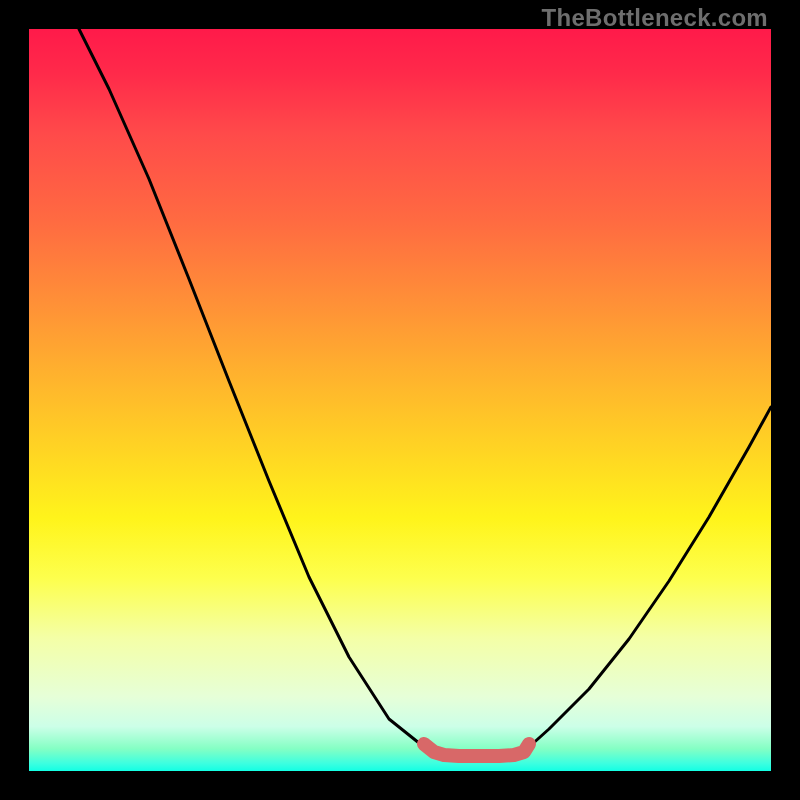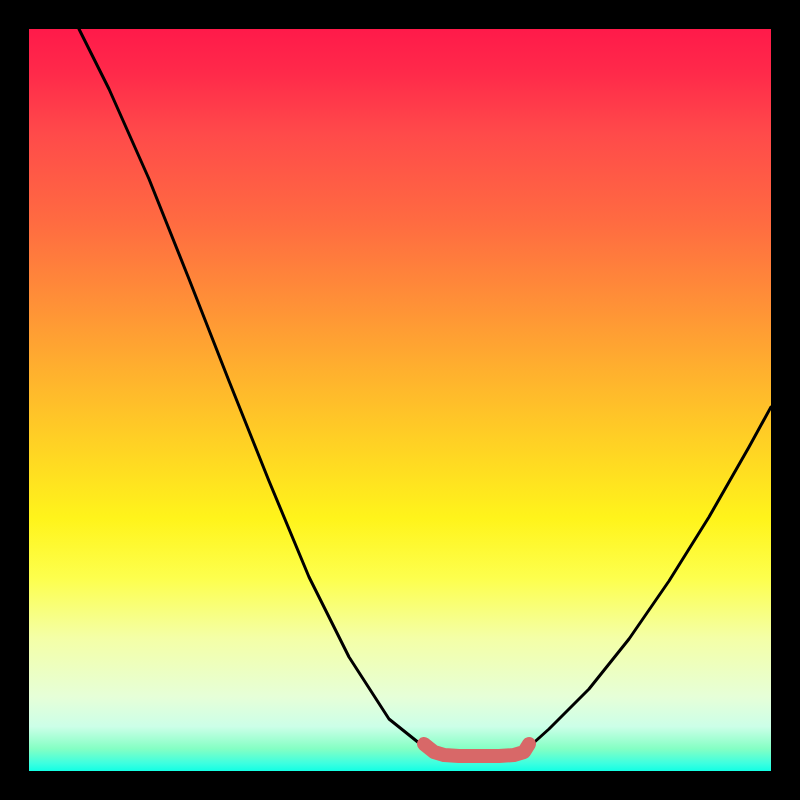--- a/index.html
+++ b/index.html
@@ -66,13 +66,14 @@
 <div class="frame">
   <div class="plot-area">
     <div class="gradient-bg"></div>
     <svg class="curves" viewBox="0 0 742 742" preserveAspectRatio="none">
       <g id="series-group">
           <polyline points="50,0 80,60 120,150 160,250 200,352 240,452 280,548 320,628 360,690 395,718 410,723 430,726 450,726 470,726 490,723 500,718 520,700 560,660 600,610 640,552 680,488 720,418 742,378" fill="none" stroke="#000000" stroke-width="3" stroke-linecap="round" stroke-linejoin="round"></polyline>
           <polyline points="395,715 405,723 415,726 430,727 450,727 470,727 485,726 495,723 500,715" fill="none" stroke="#d86868" stroke-width="14" stroke-linecap="round" stroke-linejoin="round"></polyline>
         </g>
     </svg>
   </div>
+  <div class="watermark">TheBottleneck.com</div>
 </div>
 
 </body></html>

